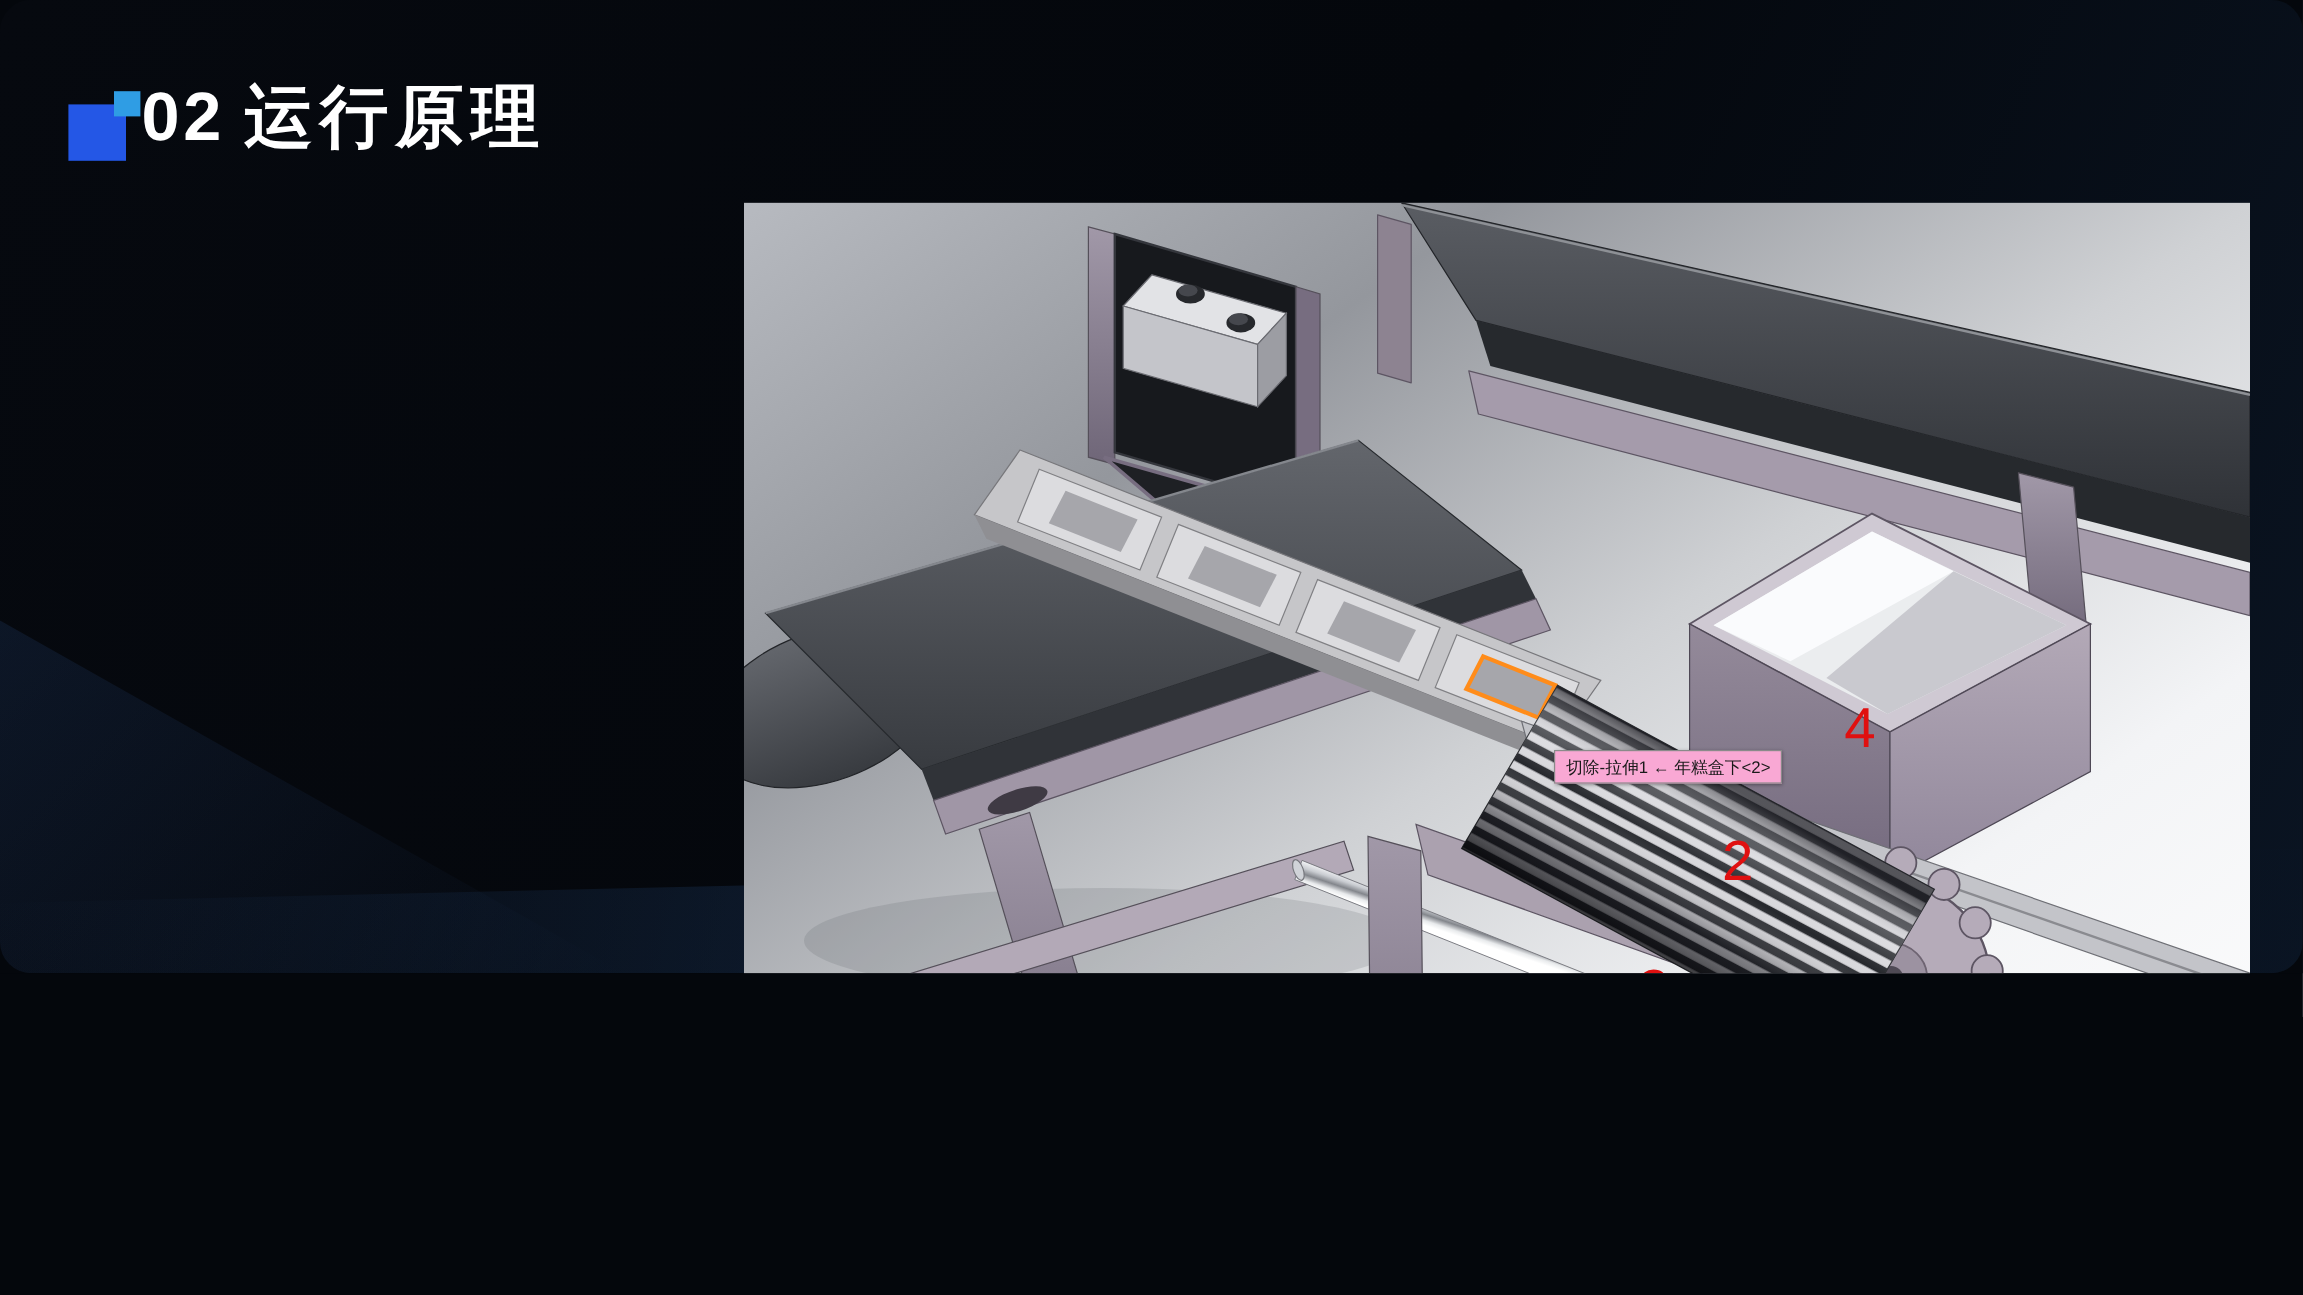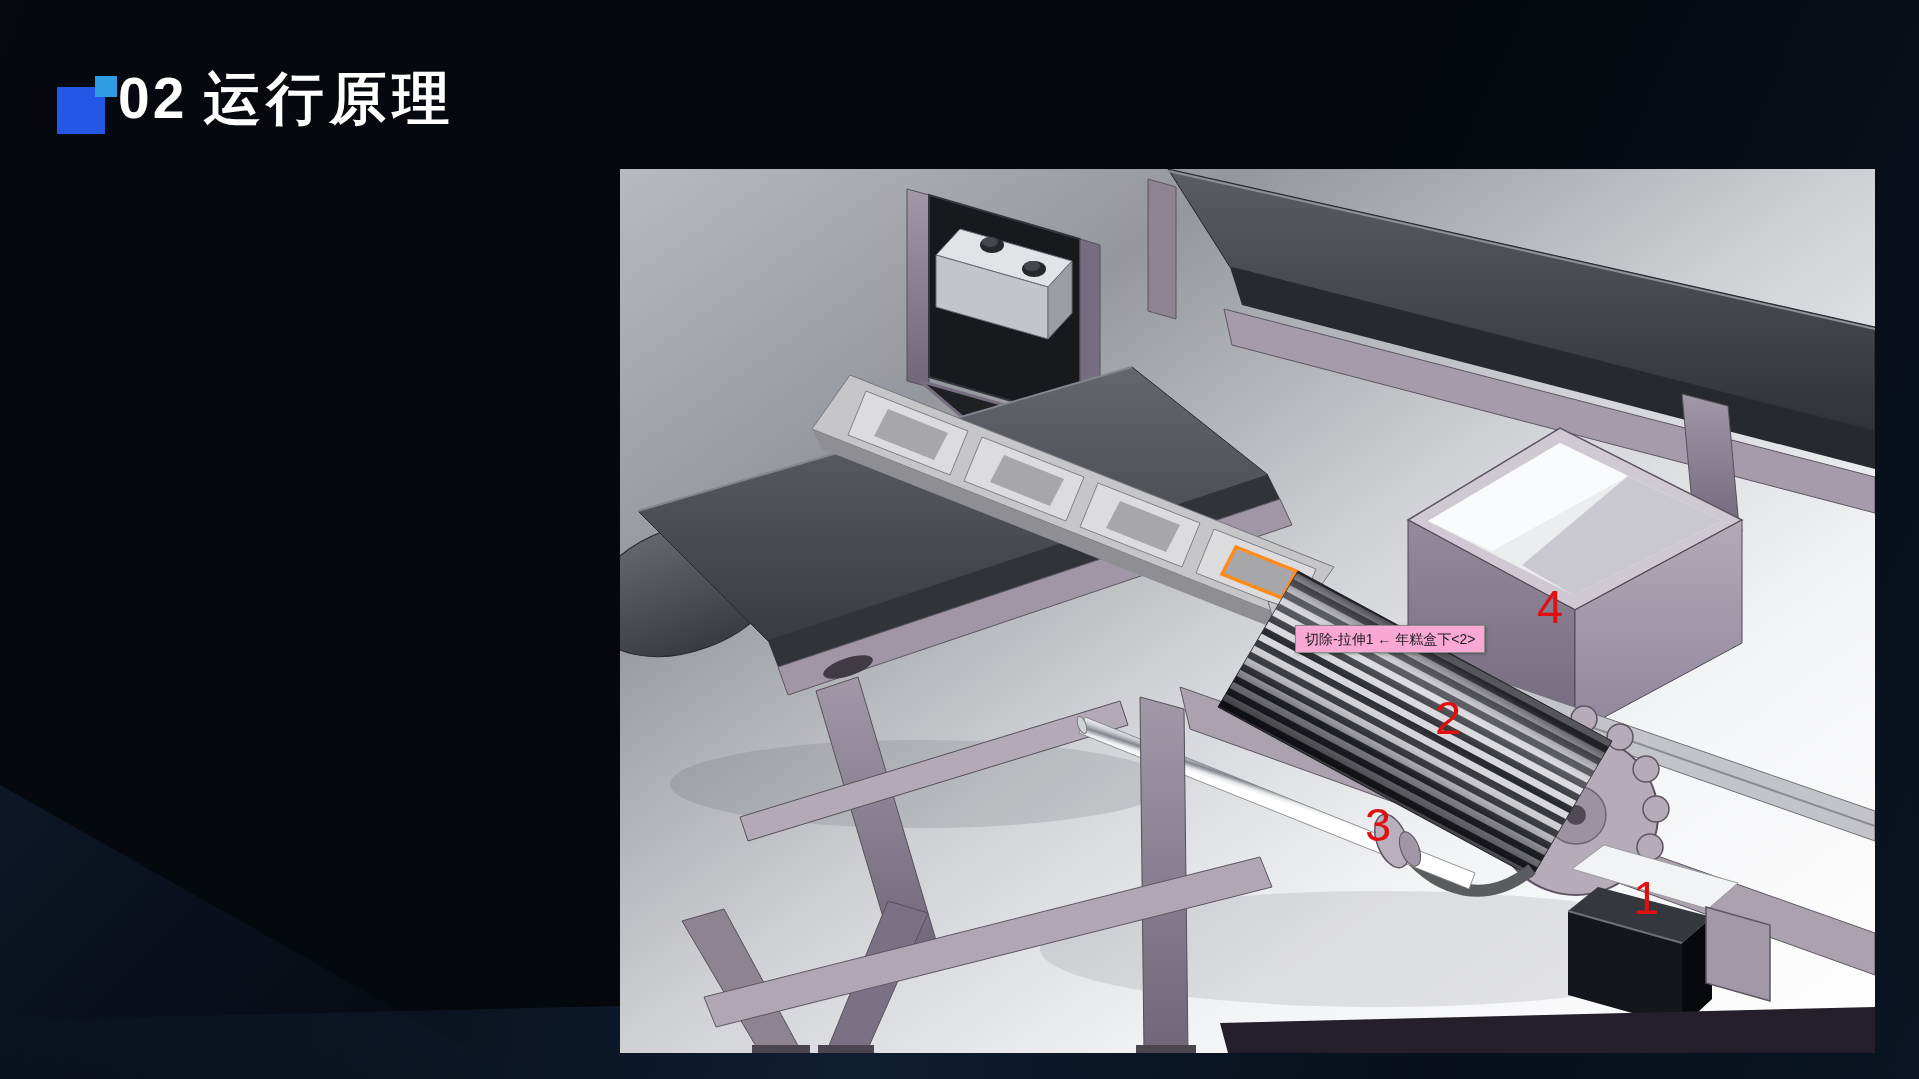--- a/index.html
+++ b/index.html
@@ -1,18 +1,18 @@
 <!DOCTYPE html>
 <html><head>
 <meta charset="utf-8">
 <style>
   html,body{margin:0;padding:0;background:#04070c;}
-  .slide{position:relative;width:1919px;height:1079px;overflow:hidden;
+  .slide{position:relative;width:1919px;height:811px;overflow:hidden;
          background:linear-gradient(115deg,#06090f 0%,#04070c 55%,#0a1422 100%);
-         font-family:"Liberation Sans","DejaVu Sans",sans-serif;}
+         font-family:"Liberation Sans","DejaVu Sans",sans-serif;border-radius:26px;}
   .bg-deco{position:absolute;pointer-events:none;}
   .deco-bottom{left:0;bottom:0;width:100%;height:130px;
     background:linear-gradient(100deg,rgba(20,40,70,0) 0%,rgba(26,52,88,.5) 45%,rgba(10,22,40,.15) 75%);
     clip-path:polygon(0 55%,100% 20%,100% 100%,0 100%);}
   .deco-corner{left:0;bottom:0;width:520px;height:420px;
     background:linear-gradient(135deg,rgba(30,55,95,.35),rgba(8,16,30,0));
     clip-path:polygon(0 30%,100% 100%,0 100%);}
   header{position:absolute;left:0;top:0;width:640px;height:160px;}
   .sq{position:absolute;display:block;}
   .sq-big{left:57px;top:87px;width:48px;height:47px;background:#2457e6;}

